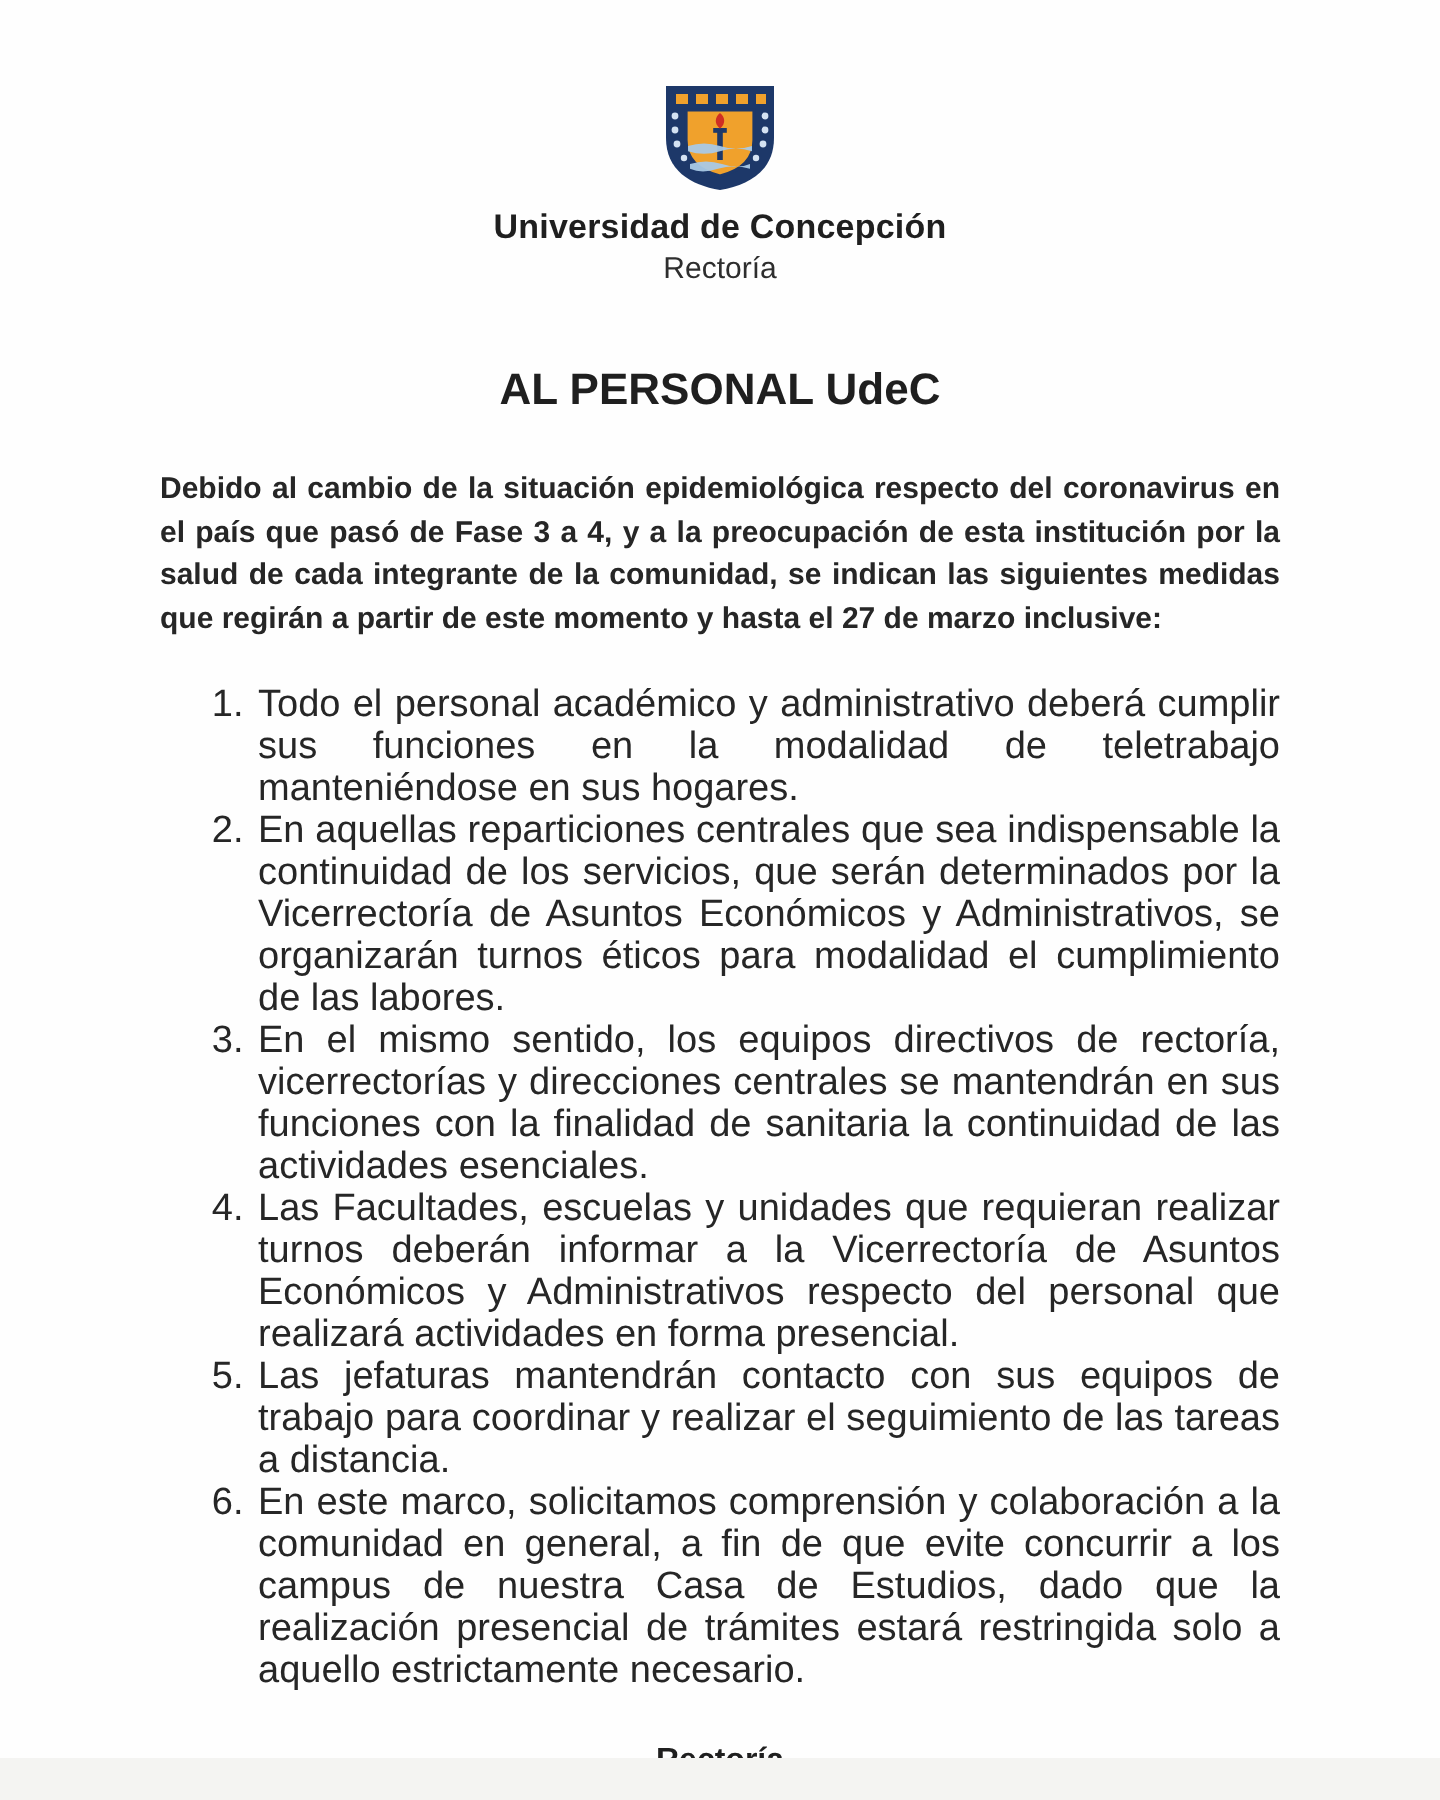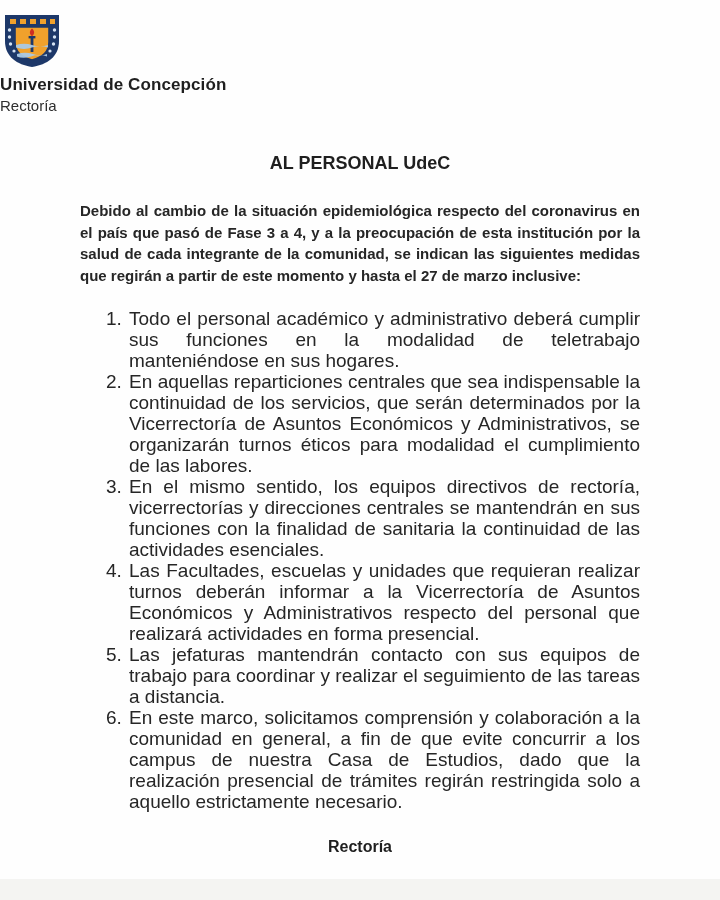--- a/index.html
+++ b/index.html
@@ -9,39 +9,39 @@
     font-family: "Liberation Sans", sans-serif;
     color: #262626;
     -webkit-font-smoothing: antialiased;
   }
   .page {
     position: relative;
     width: 720px; height: 900px;
     background: #fefefe;
     overflow: hidden;
   }
-  .letterhead { text-align: left; padding-top: 14px; }
+  .letterhead { text-align: center; padding-top: 42px; }
   .crest { display: inline-block; width: 64px; height: 54px; }
   .univ-name {
     font-weight: bold;
     font-size: 17px;
     line-height: 20px;
     margin-top: 3px;
     color: #1f1f1f;
     letter-spacing: 0.1px;
   }
   .dept-name {
     font-size: 15px;
     line-height: 18px;
     margin-top: 2px;
     color: #2e2e2e;
   }
   .letter-title {
     text-align: center;
-    font-size: 18px;
+    font-size: 22px;
     font-weight: bold;
     color: #1f1f1f;
     margin: 38px 0 0 0;
   }
   .content { margin: 0 80px; }
   .para {
     font-size: 15px;
     line-height: 21.5px;
     text-align: justify;
     margin: 0;
@@ -123,21 +123,21 @@
 
   <div class="content">
     <p class="para intro">Debido al cambio de la situación epidemiológica respecto del coronavirus en el país que pasó de Fase 3 a 4, y a la preocupación de esta institución por la salud de cada integrante de la comunidad, se indican las siguientes medidas que regirán a partir de este momento y hasta el 27 de marzo inclusive:</p>
 
     <ol class="measures">
       <li>Todo el personal académico y administrativo deberá cumplir sus funciones en la modalidad de teletrabajo manteniéndose en sus hogares.</li>
       <li>En aquellas reparticiones centrales que sea indispensable la continuidad de los servicios, que serán determinados por la Vicerrectoría de Asuntos Económicos y Administrativos, se organizarán turnos éticos para modalidad el cumplimiento de las labores.</li>
       <li>En el mismo sentido, los equipos directivos de rectoría, vicerrectorías y direcciones centrales se mantendrán en sus funciones con la finalidad de sanitaria la continuidad de las actividades esenciales.</li>
       <li>Las Facultades, escuelas y unidades que requieran realizar turnos deberán informar a la Vicerrectoría de Asuntos Económicos y Administrativos respecto del personal que realizará actividades en forma presencial.</li>
       <li>Las jefaturas mantendrán contacto con sus equipos de trabajo para coordinar y realizar el seguimiento de las tareas a distancia.</li>
-      <li>En este marco, solicitamos comprensión y colaboración a la comunidad en general, a fin de que evite concurrir a los campus de nuestra Casa de Estudios, dado que la realización presencial de trámites regirán restringida solo a aquello estrictamente necesario.</li>
+      <li>En este marco, solicitamos comprensión y colaboración a la comunidad en general, a fin de que evite concurrir a los campus de nuestra Casa de Estudios, dado que la realización presencial de trámites estará restringida solo a aquello estrictamente necesario.</li>
     </ol>
 
 
     <div class="signature">Rectoría</div>
 
     <div class="dateline">Concepción, 16 de marzo de 2020</div>
   </div>
 
   <div class="scan-strip"></div>
 </div>

